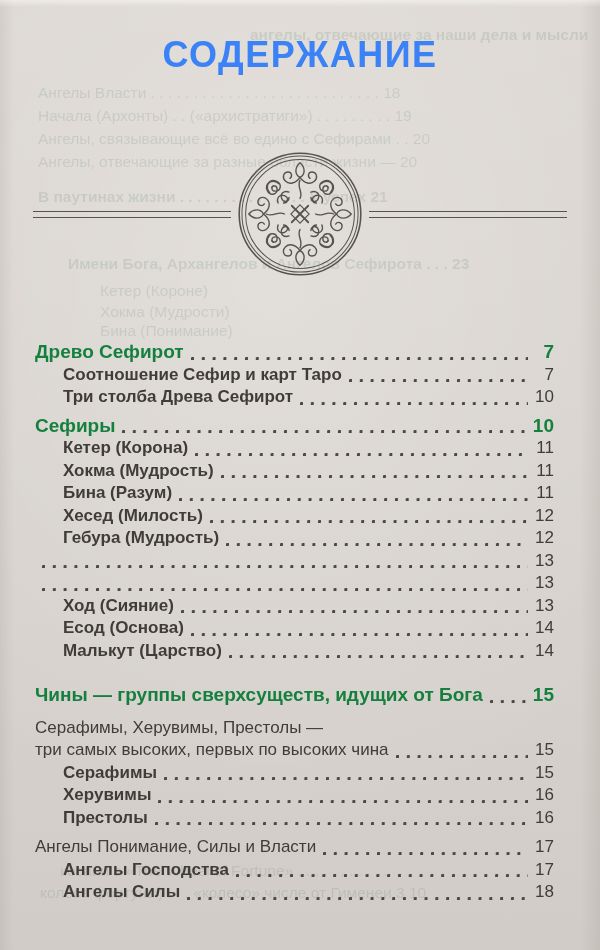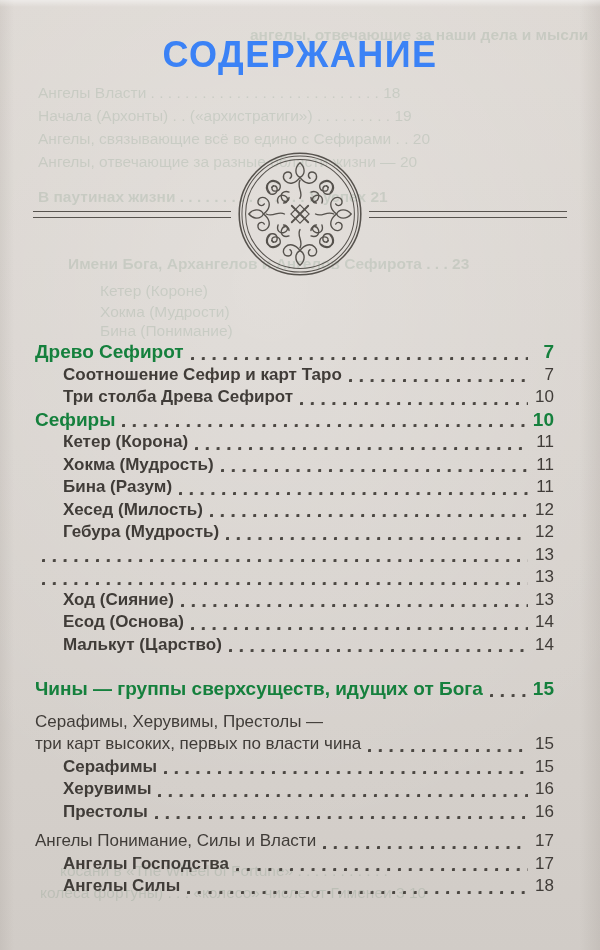--- a/index.html
+++ b/index.html
@@ -39,21 +39,21 @@
   .toc{position:absolute;top:341px;left:35px;right:46px;}
   .row{display:flex;align-items:flex-end;font-size:17px;line-height:22.5px;color:#403c38;}
   .row.b{font-weight:bold;font-size:19px;color:#15803d;}
   .row .ind{margin-left:28px;font-weight:bold;}
   .lbl{white-space:nowrap;}
   .leader{flex:1 1 auto;min-width:10px;height:16px;margin:0 2px 0 7px;
     background-image:radial-gradient(circle at 1.6px 1.6px,#4c4843 1.45px,rgba(76,72,67,0) 1.85px);
     background-size:10.8px 4px;background-repeat:repeat-x;
     background-position:left bottom 3px;}
   .pg{min-width:24px;text-align:right;white-space:nowrap;}
-  .gap-s{}   
+  .gap-s{margin-top:6px;}   
   .gap-l{margin-top:22px;}  
   .gap-m{margin-top:10px;}  
   .gap-xs{margin-top:7px;}  
 </style>
 </head>
 <body>
 
 <div class="page">
 
   <div class="ghost">
@@ -175,21 +175,21 @@
     <div class="row b gap-l">
       <span class="lbl">Чины — группы сверхсуществ, идущих от Бога</span>
       <span class="leader"></span>
       <span class="pg">15</span>
     </div>
 
     <div class="row gap-m">
       <span class="lbl">Серафимы, Херувимы, Престолы —</span>
     </div>
     <div class="row">
-      <span class="lbl">три карт высоких, первых по власти чина</span>
+      <span class="lbl">три самых высоких, первых по высоких чина</span>
       <span class="leader"></span>
       <span class="pg">15</span>
     </div>
 
     <div class="row">
       <span class="lbl ind">Серафимы</span>
       <span class="leader"></span>
       <span class="pg">15</span>
     </div>
     <div class="row">

